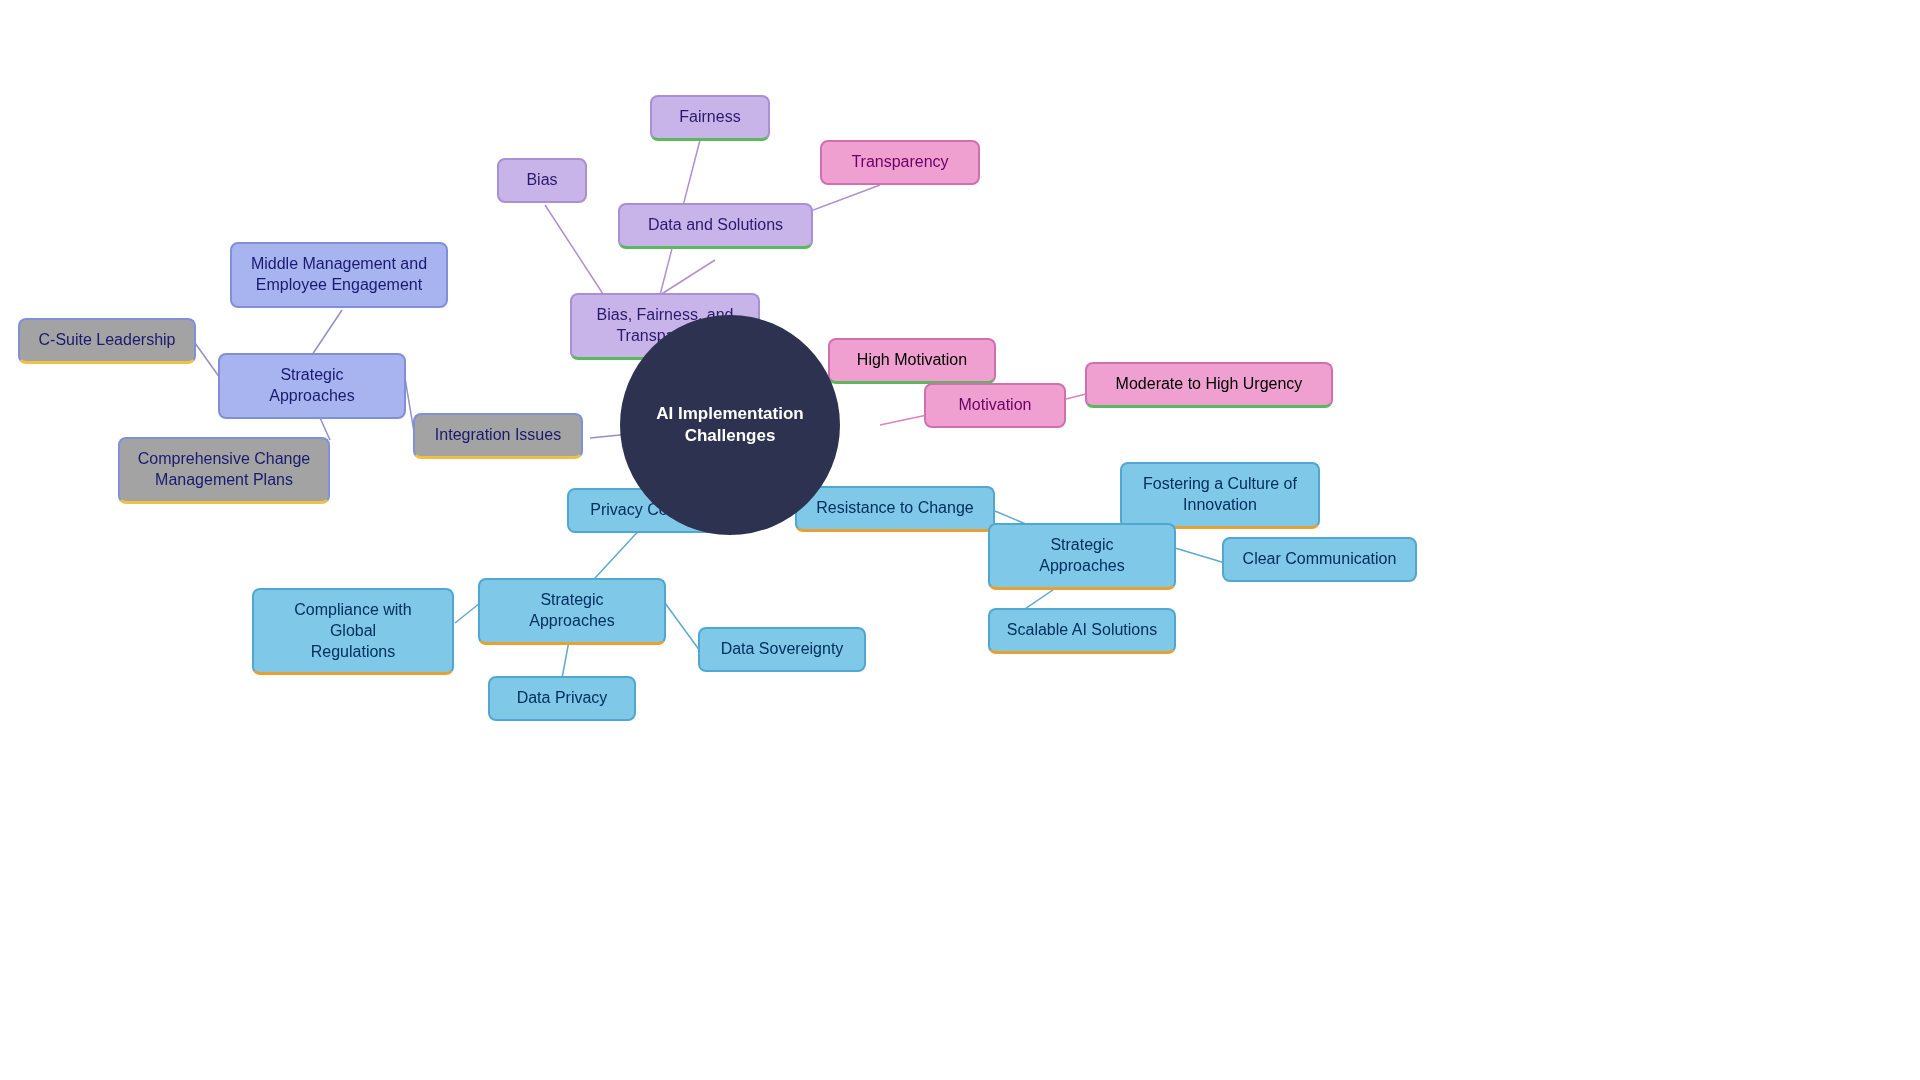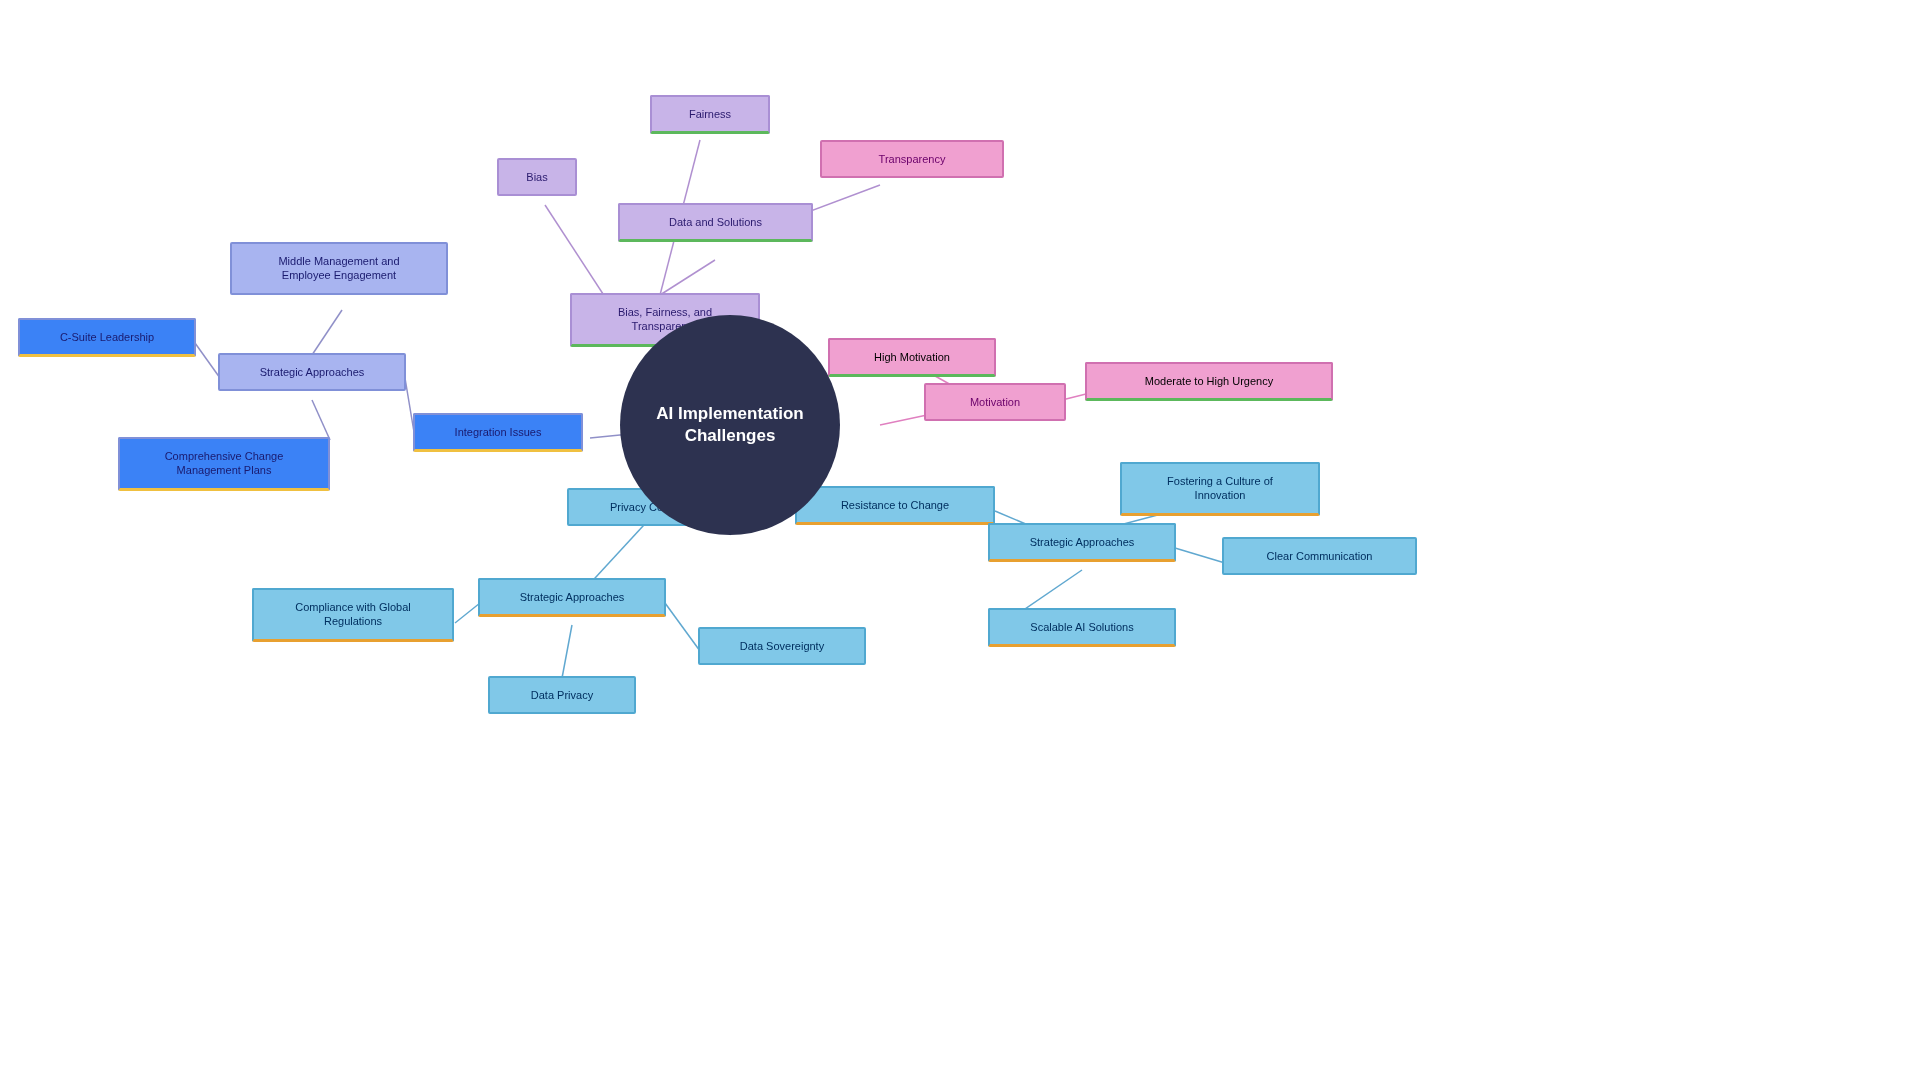--- a/index.html
+++ b/index.html
@@ -16,23 +16,23 @@
       position: absolute;
       top: 0; left: 0;
       width: 1920px;
       height: 1080px;
       pointer-events: none;
       z-index: 0;
     }
 
     .node {
       position: absolute;
-      border-radius: 2px;
+      border-radius: 8px;
       padding: 10px 16px;
-      font-size: 11px;
+      font-size: 16px;
       font-weight: 500;
       text-align: center;
       z-index: 1;
       border: 2px solid transparent;
       line-height: 1.3;
     }
 
     .node-center {
       width: 220px;
       height: 220px;
@@ -89,21 +89,21 @@
     }
 
     
     .node-violet {
       background: #a8b4f0;
       color: #1a1a6e;
       border-color: #8090d8;
       text-align: center;
     }
     .node-violet-border-yellow {
-      background: #3b82f6;
+      background: #a3a3a3;
       color: #1a1a6e;
       border-color: #8090d8;
       border-bottom: 3px solid #f0c040;
     }
   </style>
 </head>
 <body>
 
 <svg id="connections" xmlns="http://www.w3.org/2000/svg">
 
@@ -151,23 +151,23 @@
 
   <line x1="1175" y1="548" x2="1225" y2="563" stroke="#60a8d0" stroke-width="1.5"></line>
 
   <line x1="1082" y1="570" x2="990" y2="633" stroke="#60a8d0" stroke-width="1.5"></line>
 </svg>
 
 <div class="node node-center" style="left: 620px; top: 315px;">AI Implementation Challenges</div>
 
 <div class="node node-purple node-purple-border-green" style="left: 650px; top: 95px; width: 120px;">Fairness</div>
 
-<div class="node node-pink" style="left: 820px; top: 140px; width: 184px;">Transparency</div>
-
-<div class="node node-purple" style="left: 497px; top: 158px; width: 80px;">Bias</div>
+<div class="node node-pink" style="left: 820px; top: 140px; width: 160px;">Transparency</div>
+
+<div class="node node-purple" style="left: 497px; top: 158px; width: 90px;">Bias</div>
 
 <div class="node node-purple node-purple-border-green" style="left: 618px; top: 203px; width: 195px;">Data and Solutions</div>
 
 <div class="node node-purple node-purple-border-green" style="left: 570px; top: 293px; width: 190px; white-space: pre-line;">Bias, Fairness, and
 Transparency</div>
 
 <div class="node node-pink node-pink-border-green" style="left: 828px; top: 338px; width: 168px;">High Motivation</div>
 
 <div class="node node-pink node-pink-border-green" style="left: 1085px; top: 362px; width: 248px;">Moderate to High Urgency</div>
 

